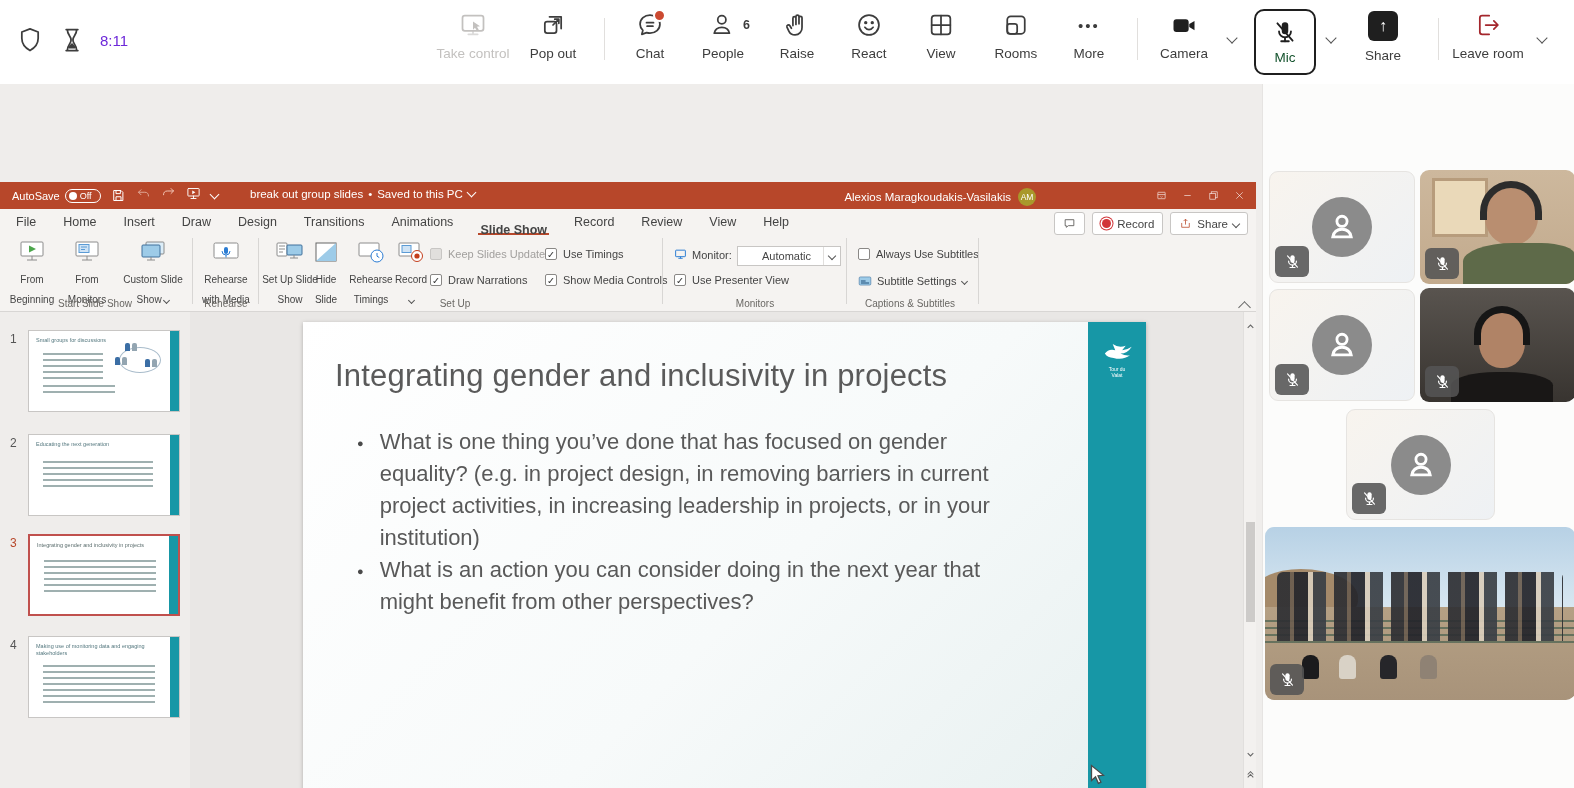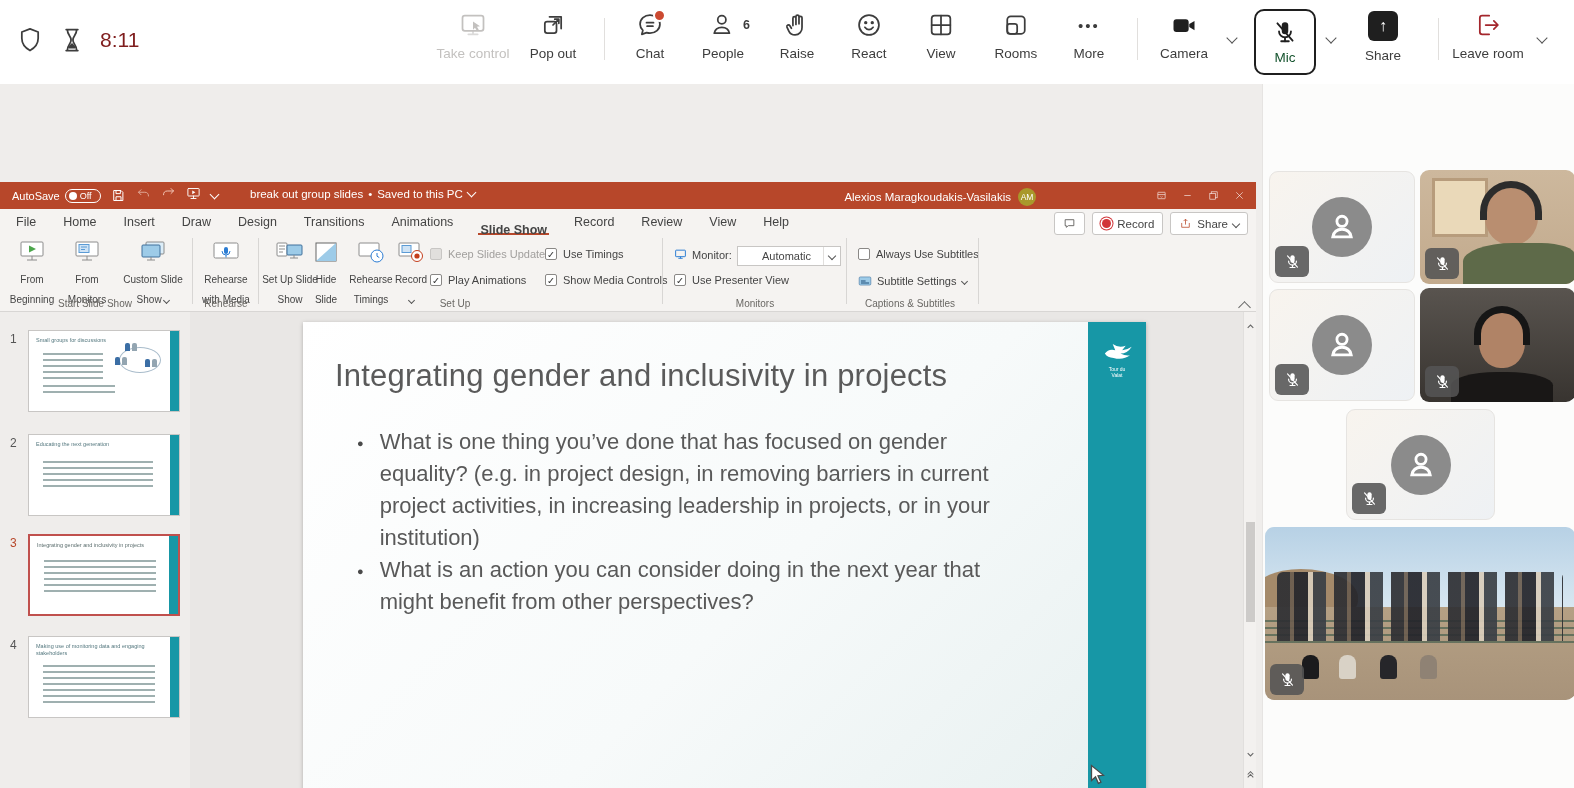--- a/index.html
+++ b/index.html
@@ -1,20 +1,20 @@
 <!DOCTYPE html>
 <html><head>
 <meta charset="utf-8">
 <style>
   html,body{margin:0;padding:0;background:#cfcfcf;font-family:"Liberation Sans",sans-serif;}
   .screen{position:relative;width:1574px;height:788px;background:#fff;overflow:hidden;}
   
   .teams-bar{position:absolute;left:0;top:0;width:1574px;height:84px;background:#fff;border-bottom:1px solid #e8e6e4;}
   .tb-left{position:absolute;left:16px;top:26px;display:flex;align-items:center;gap:14px;}
-  .tb-time{font-size:21px;color:#7f1d1d;}
+  .tb-time{font-size:15px;color:#6d28d9;}
   .tb-btn{position:absolute;top:11px;width:72px;display:flex;flex-direction:column;align-items:center;gap:7px;cursor:pointer;}
   .tb-btn .lbl{font-size:13.5px;color:#3d3d3d;white-space:nowrap;}
   .tb-btn.disabled .lbl{color:#c3c1bf;}
   .tb-ico{width:28px;height:28px;color:#3d3d3d;position:relative;}
   .tb-ico svg{width:28px;height:28px;stroke:currentColor;fill:none;stroke-width:1.5;stroke-linecap:round;stroke-linejoin:round;}
   .disabled .tb-ico{color:#c3c1bf;}
   .tb-div{position:absolute;top:18px;width:1px;height:42px;background:#e1dfdd;}
   .badge-dot{position:absolute;top:-2px;right:-2px;width:9px;height:9px;border-radius:50%;background:#cc4a31;border:2px solid #fff;}
   .count6{font-size:12.5px;font-weight:bold;color:#3d3d3d;position:absolute;right:-13px;top:7px;}
   .chev{display:inline-block;width:7px;height:7px;border-right:1.6px solid #555;border-bottom:1.6px solid #555;transform:rotate(45deg);}
@@ -429,21 +429,21 @@
             </svg></span>
         <span class="lbl"><span>Record</span><br><span class="chev" style="width:4px;height:4px;"></span></span>
       </div>
 
       <div class="cbrow off" style="left:430px;top:13px;">
         <span class="cb"></span>
           <span>Keep Slides Updated</span>
       </div>
       <div class="cbrow" style="left:430px;top:39px;">
         <span class="cb">✓</span>
-          <span>Play Animations</span>
+          <span>Draw Narrations</span>
       </div>
       <div class="cbrow" style="left:545px;top:13px;">
         <span class="cb">✓</span>
           <span>Use Timings</span>
       </div>
       <div class="cbrow" style="left:545px;top:39px;">
         <span class="cb">✓</span>
           <span>Show Media Controls</span>
       </div>
       <div class="rb-sep" style="left:662px;"></div>

